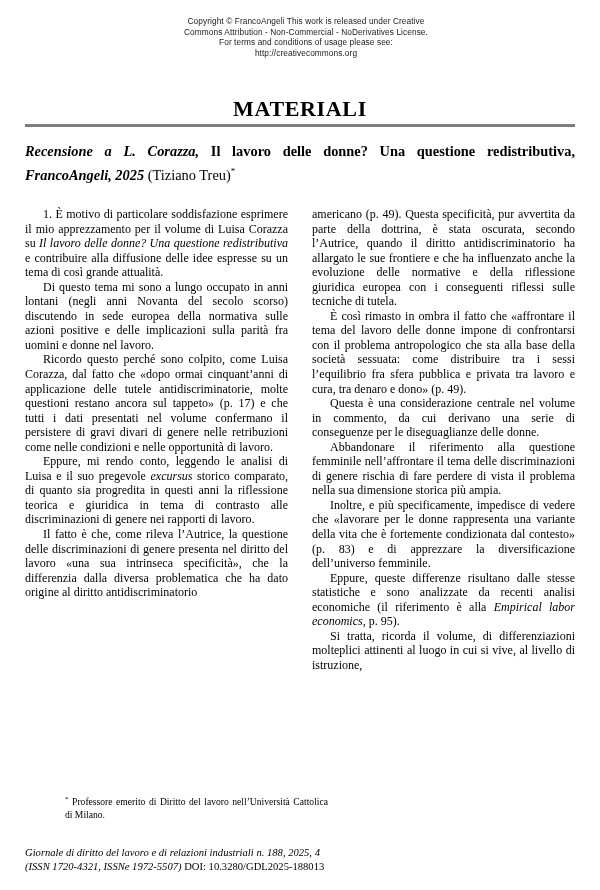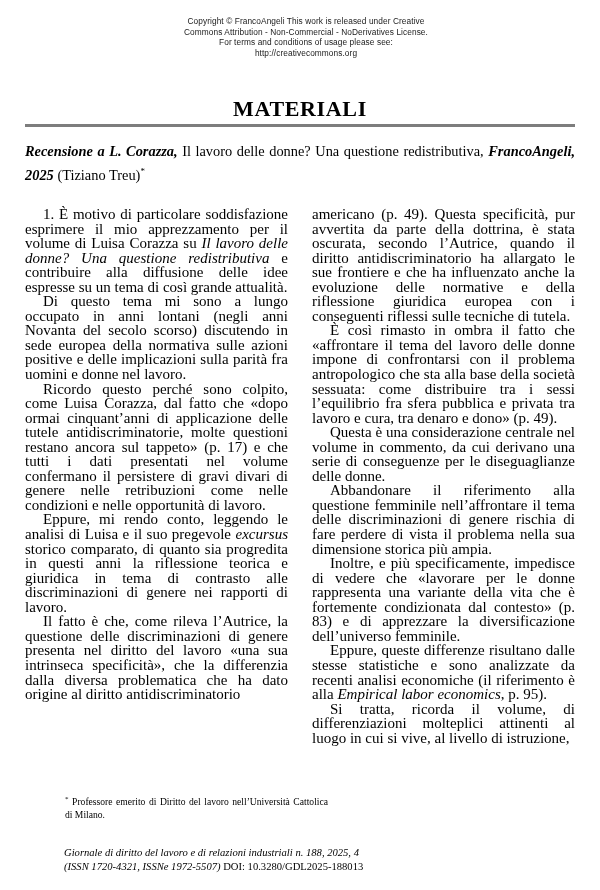--- a/index.html
+++ b/index.html
@@ -60,34 +60,34 @@
     left: 25px;
     top: 142px;
     width: 550px;
     font-size: 14.4px;
     line-height: 19.5px;
     font-weight: bold;
     text-align: justify;
     text-justify: inter-word;
   }
   .article-title .bi { font-style: italic; font-weight: bold; }
-  .article-title .br { font-style: normal; font-weight: normal; }
+  .article-title .br { font-style: normal; font-weight: bold; }
   .article-title .rn { font-style: normal; font-weight: normal; }
   .article-title sup {
     font-size: 0.62em;
     vertical-align: super;
     font-weight: normal;
   }
 
   
   .col {
     position: absolute;
     top: 207px;
     width: 263px;
-    font-size: 15px;
+    font-size: 12px;
     line-height: 14.55px;
     text-align: justify;
     text-justify: inter-word;
     hyphens: none;
   }
   .col-left  { left: 25px; }
   .col-right { left: 312px; }
 
   .col p {
     margin: 0;
@@ -115,21 +115,21 @@
 
   
   .page-footer {
     position: absolute;
     left: 25px;
     top: 846px;
     width: 550px;
     font-size: 10.6px;
     line-height: 14.2px;
   }
-  .page-footer .it { font-style: italic; margin-left: 39px; }
+  .page-footer .it { font-style: italic; }
   .page-footer .rm { font-style: normal; text-align: right; }
 </style>
 </head>
 <body>
 
 <div class="page">
 
   <div class="copyright">
     <div>Copyright © FrancoAngeli This work is released under Creative</div>
     <div>Commons Attribution - Non-Commercial - NoDerivatives License.</div>

